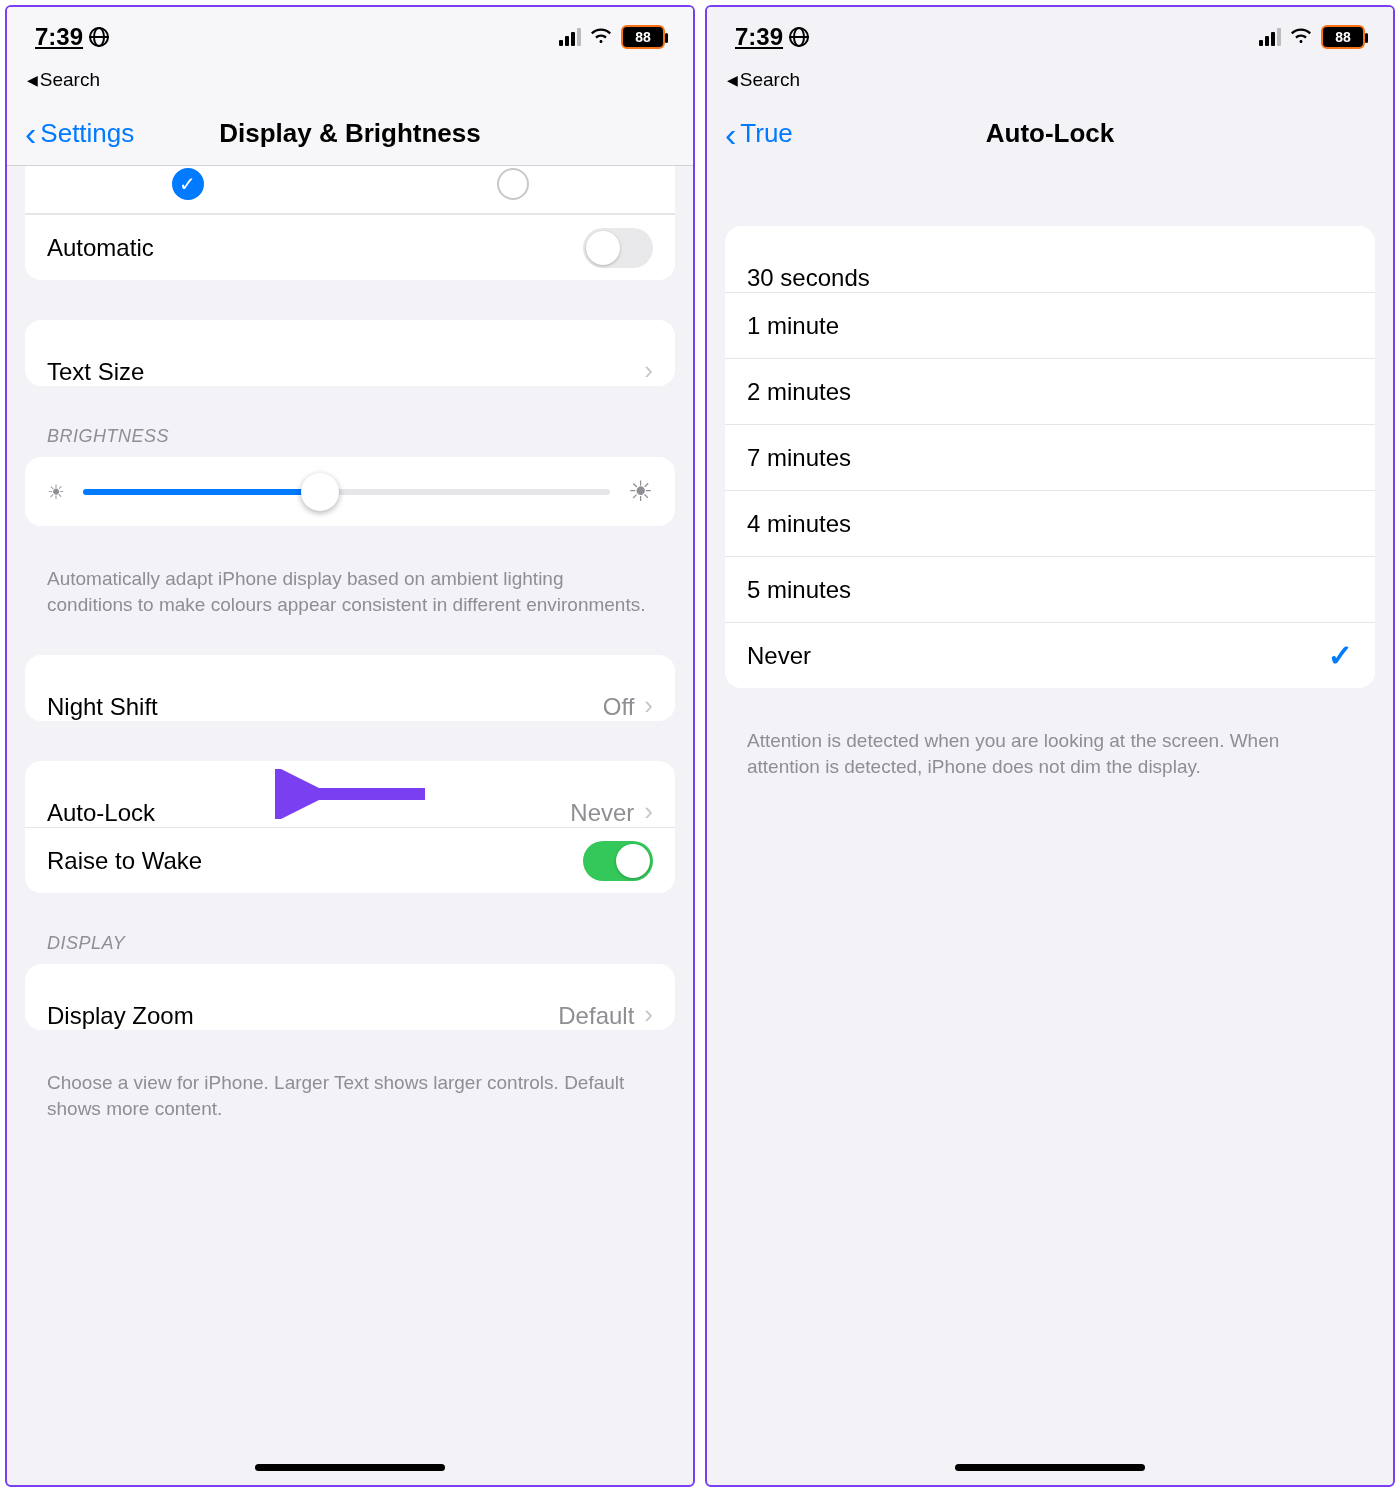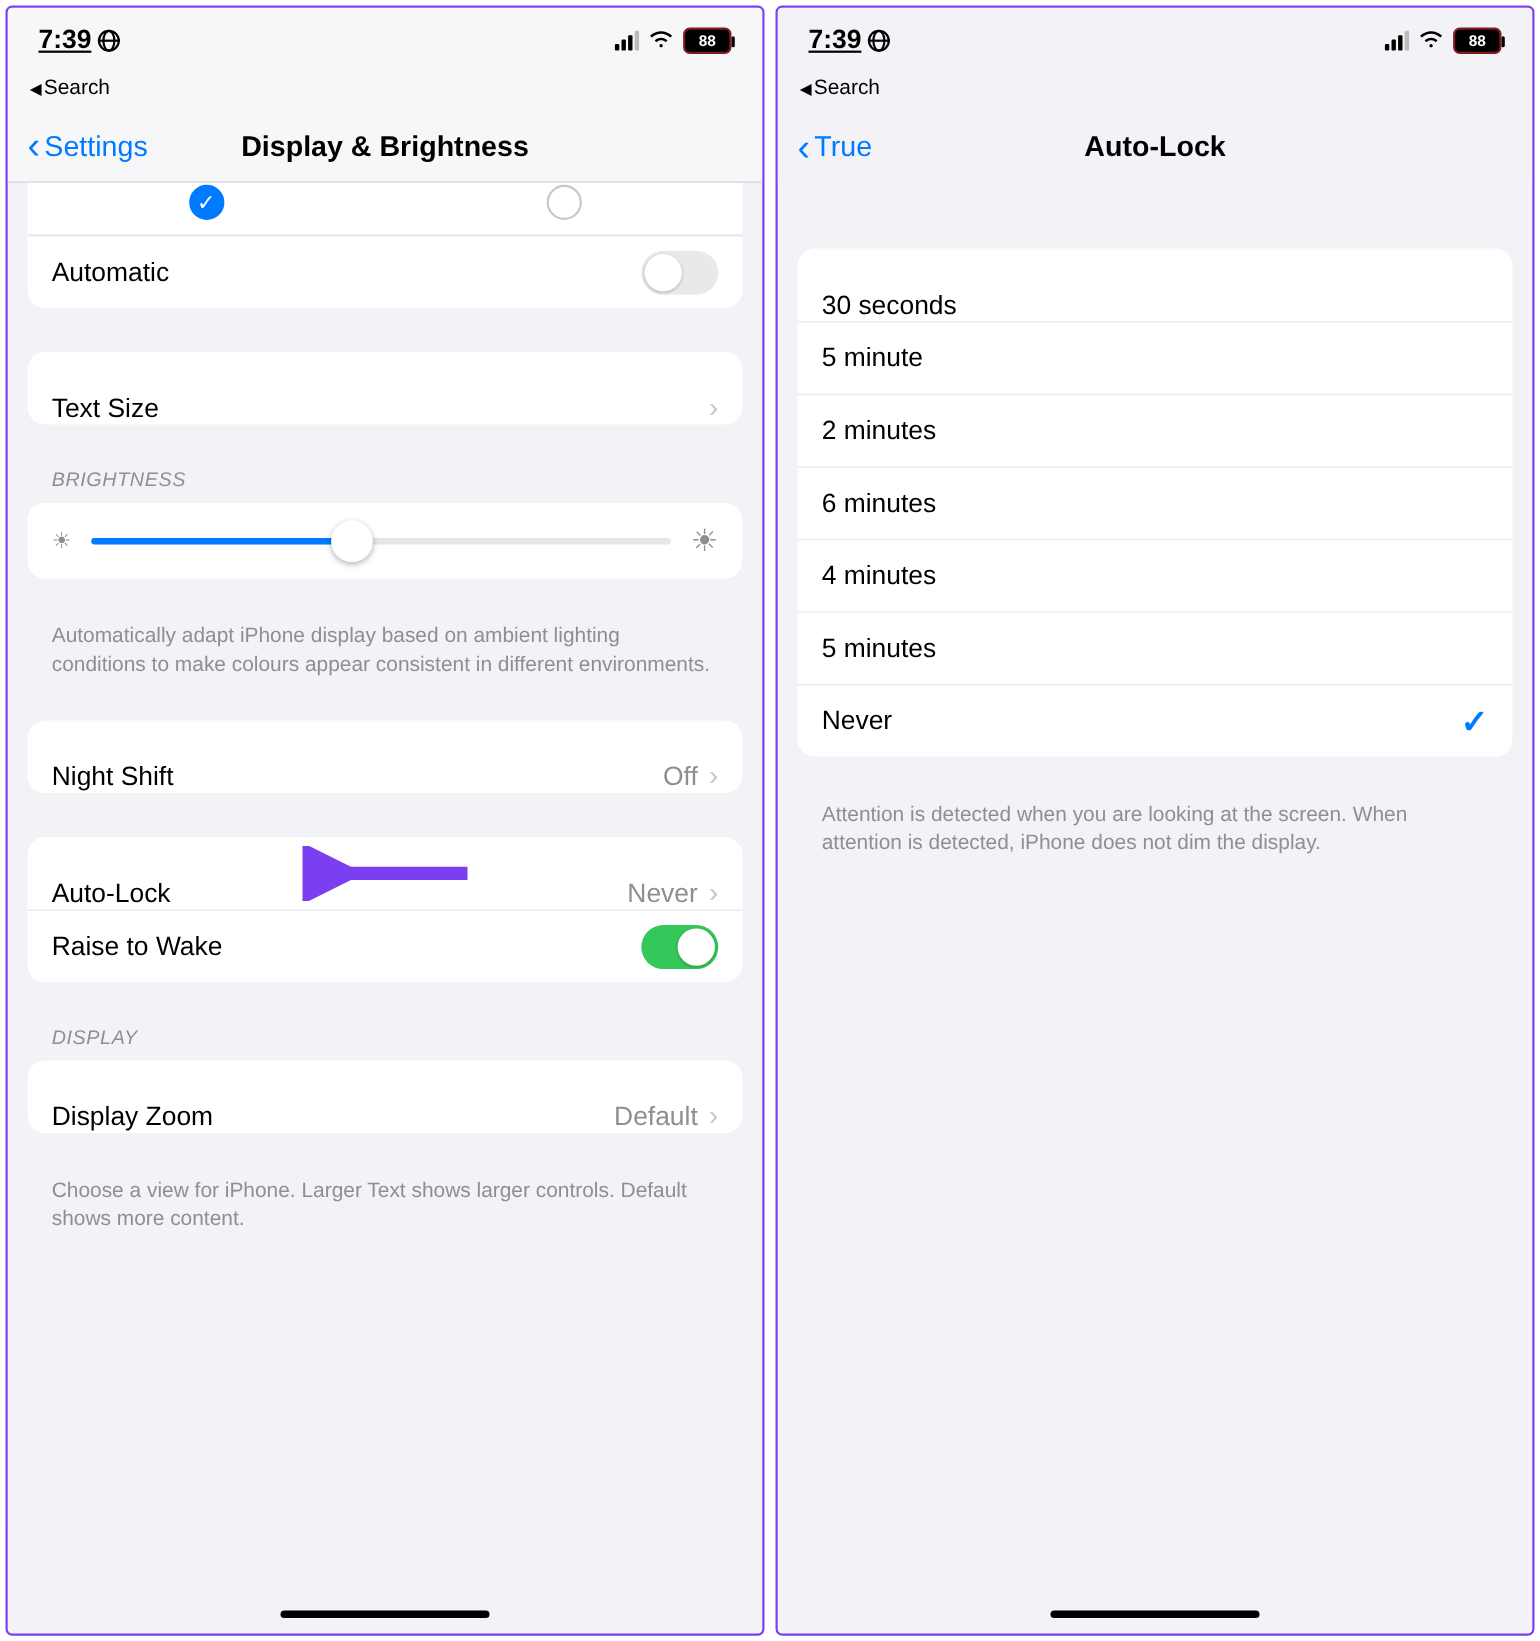--- a/index.html
+++ b/index.html
@@ -39,21 +39,21 @@
   .globe::after{content:"";position:absolute;top:50%;left:-2px;right:-2px;height:2px;background:#000;transform:translateY(-50%);}
   .sb-right { display:flex; align-items:center; gap:8px; }
   .bars { display:flex; align-items:flex-end; gap:2px; height:18px; }
   .bars span { width:4px; background:#000; display:inline-block; border-radius:1px;}
   .bars span:nth-child(1){height:6px;}
   .bars span:nth-child(2){height:10px;}
   .bars span:nth-child(3){height:14px;}
   .bars span:nth-child(4){height:18px;background:#bbb;}
   .wifi-ico { font-size:22px; }
   .battery {
-    width:44px;height:24px;border:2px solid #7f1d1d;border-radius:6px;position:relative;
+    width:44px;height:24px;border:2px solid #f97316;border-radius:6px;position:relative;
     display:flex;align-items:center;justify-content:center;font-size:14px;font-weight:700;color:#fff;
     background:#000;
   }
   .battery::after{content:"";position:absolute;right:-5px;top:6px;width:3px;height:10px;background:#000;border-radius:2px;}
   .battery .pct{position:relative;z-index:2;}
   
   .breadcrumb {
     padding: 2px 20px 10px 20px;
     font-size: 19px;
     color:#000;
@@ -265,27 +265,27 @@
     </div>
     <div class="navtitle">Auto-Lock</div>
   </div>
 
   <div class="content">
     <div class="group" id="autolock-list">
         <div class="row">
           <span class="label">30 seconds</span>
         </div>
         <div class="row">
-          <span class="label">5 minute</span>
+          <span class="label">1 minute</span>
         </div>
         <div class="row">
           <span class="label">2 minutes</span>
         </div>
         <div class="row">
-          <span class="label">6 minutes</span>
+          <span class="label">7 minutes</span>
         </div>
         <div class="row">
           <span class="label">4 minutes</span>
         </div>
         <div class="row">
           <span class="label">5 minutes</span>
         </div>
         <div class="row">
           <span class="label">Never</span>
           <span class="checkmark">✓</span>

